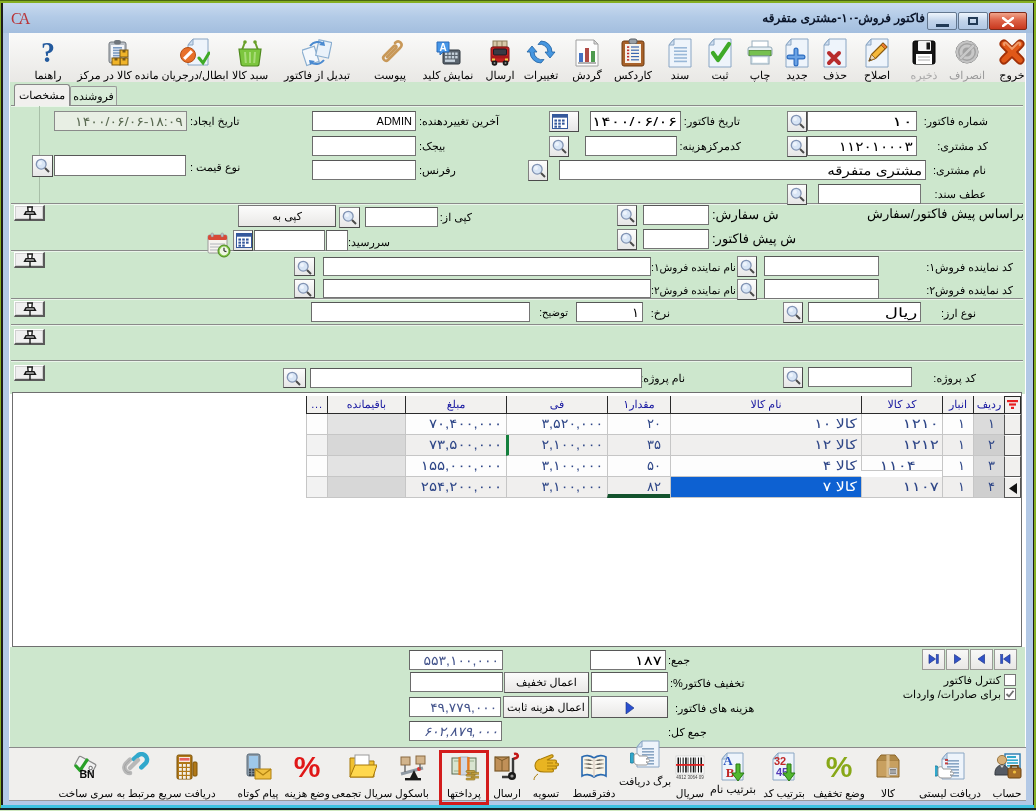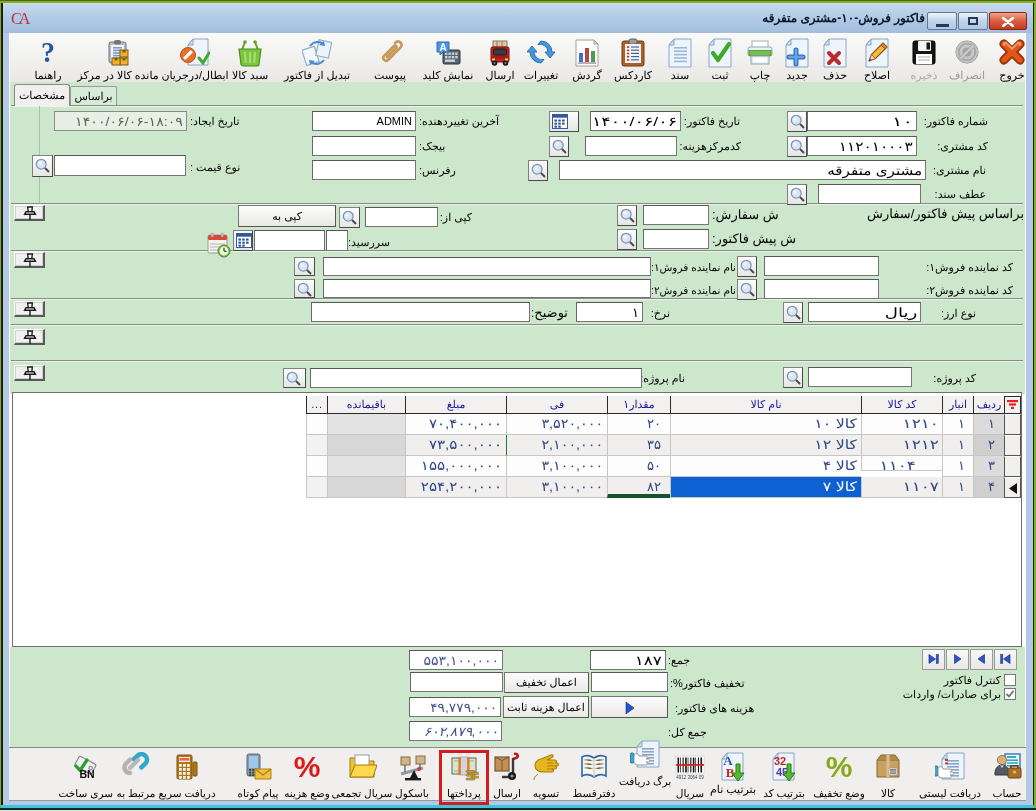--- a/index.html
+++ b/index.html
@@ -34,21 +34,21 @@
 <div class="ab" style="left:989px;top:12px;width:38px;height:18px;background:linear-gradient(#f0a58c,#dd6348 45%,#c8381e);border:1px solid #7e2a1a;border-radius:2px">
     <svg width="12" height="10" viewBox="0 0 12 10" style="position:absolute;left:12px;top:4px">
       <path d="M1 1 L11 9 M11 1 L1 9" stroke="#fff" stroke-width="2.6" stroke-linecap="round"></path>
     </svg>
   </div>
 <div class="ab" style="left:3px;top:33px;width:1030px;height:768px;background:#b3c9e6"></div>
 <div class="ab" style="left:9px;top:33px;width:1017px;height:768px;background:#fff"></div>
 <div class="ab" style="left:10px;top:33px;width:1015px;height:49px;background:linear-gradient(#fafaf9,#e9e8e5)"></div>
 <div class="ab" style="left:10px;top:82px;width:1015px;height:312px;background:#cde7cd"></div>
 <div class="ab" style="left:14px;top:84px;width:56px;height:22px;background:#f1f0ee;border:1px solid #888;border-bottom:none;border-radius:3px 3px 0 0;text-align:center;font-size:11px;line-height:20px;z-index:3">مشخصات</div>
-<div class="ab" style="left:70px;top:86px;width:47px;height:20px;background:#d8ebd8;border:1px solid #9a9a9a;border-bottom:none;border-radius:2px 2px 0 0;text-align:center;font-size:11px;line-height:18px">براساس</div>
+<div class="ab" style="left:70px;top:86px;width:47px;height:20px;background:#d8ebd8;border:1px solid #9a9a9a;border-bottom:none;border-radius:2px 2px 0 0;text-align:center;font-size:11px;line-height:18px">فروشنده</div>
 <div class="sec" style="top:105px;height:0"></div>
 <div class="sec" style="top:203px;height:0"></div>
 <div class="sec" style="top:250px;height:0"></div>
 <div class="sec" style="top:298px;height:0"></div>
 <div class="sec" style="top:324px;height:0"></div>
 <div class="sec" style="top:360px;height:0"></div>
 <div class="ab" style="left:39px;top:106px;width:1px;height:97px;background:#a8bfa8"></div>
 <div class="ab" style="left:12px;top:392px;width:1010px;height:255px;background:#fff;border:1px solid #6f6f6f"></div>
 <div class="ab" style="left:10px;top:647px;width:1015px;height:100px;background:#cde7cd"></div>
 <div class="ab" style="left:9px;top:747px;width:1017px;height:54px;background:#f0efed;border-top:1px solid #8a8a8a;border-bottom:1px solid #9a9a9a"></div>
@@ -329,21 +329,21 @@
     <div style="position:absolute;left:2px;top:2px">
       <svg width="16" height="16" viewBox="0 0 16 16">
         <circle cx="6.2" cy="6.2" r="4.9" fill="#d8e5f5" stroke="#8294b4" stroke-width="1.3"></circle>
         <circle cx="5" cy="5" r="2" fill="#eef4fc"></circle>
         <line x1="10" y1="10" x2="14" y2="14" stroke="#4a4a4a" stroke-width="2"></line>
       </svg>
     </div>
   </div>
 <div class="lbl" style="right:366px;top:306px;color:#000;font-size:11px">نرخ:</div>
 <div class="fld" style="left:576px;top:302px;width:67px;height:20px;"><span style="font-size:13px">۱</span></div>
-<div class="lbl" style="right:468px;top:306px;color:#000;font-size:13px">توضیح:</div>
+<div class="lbl" style="right:468px;top:306px;color:#000;font-size:10px">توضیح:</div>
 <div class="fld" style="left:311px;top:302px;width:219px;height:20px;"></div>
 <div class="lbl" style="right:60px;top:371px;color:#000;font-size:11px">کد پروژه:</div>
 <div class="fld" style="left:808px;top:367px;width:104px;height:20px;"></div>
 <div class="mag" style="left:783px;top:367px;width:20px;height:21px">
     <div style="position:absolute;left:2px;top:2px">
       <svg width="16" height="16" viewBox="0 0 16 16">
         <circle cx="6.2" cy="6.2" r="4.9" fill="#d8e5f5" stroke="#8294b4" stroke-width="1.3"></circle>
         <circle cx="5" cy="5" r="2" fill="#eef4fc"></circle>
         <line x1="10" y1="10" x2="14" y2="14" stroke="#4a4a4a" stroke-width="2"></line>
       </svg>
@@ -386,21 +386,21 @@
 <div class="ab" style="left:506px;top:414px;width:101px;height:21px;background:#fdfdfd;border-left:1px solid #c6c6c6;border-bottom:1px solid #c6c6c6;color:#2e4687;direction:rtl;text-align:right;padding:2px 4px 0 2px;font-size:13px"><span style="display:inline-block;transform:scaleX(1.1);transform-origin:100% 50%;">۳,۵۲۰,۰۰۰</span></div>
 <div class="ab" style="left:405px;top:414px;width:101px;height:21px;background:#fdfdfd;border-left:1px solid #c6c6c6;border-bottom:1px solid #c6c6c6;color:#2e4687;direction:rtl;text-align:right;padding:2px 4px 0 2px;font-size:13px"><span style="display:inline-block;transform:scaleX(1.16);transform-origin:100% 50%;">۷۰,۴۰۰,۰۰۰</span></div>
 <div class="ab" style="left:327px;top:414px;width:78px;height:21px;background:#e3e3e3;border-left:1px solid #c6c6c6;border-bottom:1px solid #c6c6c6;color:#2e4687;direction:rtl;text-align:right;padding:2px 5px 0 2px;font-size:13px"></div>
 <div class="ab" style="left:306px;top:414px;width:21px;height:21px;background:#fdfdfd;border-left:1px solid #c6c6c6;border-bottom:1px solid #c6c6c6"></div>
 <div class="ab" style="left:1004px;top:435px;width:17px;height:21px;background:#f1f0ee;border:1px solid #555;border-top:1px solid #fff"></div>
 <div class="ab" style="left:973px;top:435px;width:31px;height:21px;background:#cfcfcf;border-left:1px solid #c6c6c6;border-bottom:1px solid #c6c6c6;color:#2e4687;direction:rtl;text-align:right;padding:2px 9px 0 2px;font-size:13px">۲</div>
 <div class="ab" style="left:942px;top:435px;width:31px;height:21px;background:#f0efee;border-left:1px solid #c6c6c6;border-bottom:1px solid #c6c6c6;color:#2e4687;direction:rtl;text-align:right;padding:2px 8px 0 2px;font-size:13px">۱</div>
 <div class="ab" style="left:861px;top:435px;width:81px;height:21px;background:#f0efee;border-left:1px solid #c6c6c6;border-bottom:1px solid #c6c6c6;color:#2e4687;direction:rtl;text-align:right;padding:2px 3px 0 2px;font-size:13px"><span style="display:inline-block;transform:scaleX(1.3);transform-origin:100% 50%;">۱۲۱۲</span></div>
 <div class="ab" style="left:670px;top:435px;width:191px;height:21px;background:#f0efee;border-left:1px solid #c6c6c6;border-bottom:1px solid #c6c6c6;color:#2e4687;direction:rtl;text-align:right;padding:2px 4px 0 2px;font-size:13px"><span style="display:inline-block;transform:scaleX(1.22);transform-origin:100% 50%;">کالا ۱۲</span></div>
 <div class="ab" style="left:607px;top:435px;width:63px;height:21px;background:#f0efee;border-left:1px solid #c6c6c6;border-bottom:1px solid #c6c6c6;color:#2e4687;direction:rtl;text-align:right;padding:2px 9px 0 2px;font-size:13px">۳۵</div>
-<div class="ab" style="left:506px;top:435px;width:101px;height:21px;background:#f0efee;border-left:1px solid #15803d;border-bottom:1px solid #c6c6c6;color:#2e4687;direction:rtl;text-align:right;padding:2px 4px 0 2px;font-size:13px"><span style="display:inline-block;transform:scaleX(1.1);transform-origin:100% 50%;">۲,۱۰۰,۰۰۰</span></div>
+<div class="ab" style="left:506px;top:435px;width:101px;height:21px;background:#f0efee;border-left:3px solid #15803d;border-bottom:1px solid #c6c6c6;color:#2e4687;direction:rtl;text-align:right;padding:2px 4px 0 2px;font-size:13px"><span style="display:inline-block;transform:scaleX(1.1);transform-origin:100% 50%;">۲,۱۰۰,۰۰۰</span></div>
 <div class="ab" style="left:405px;top:435px;width:101px;height:21px;background:#f0efee;border-left:1px solid #c6c6c6;border-bottom:1px solid #c6c6c6;color:#2e4687;direction:rtl;text-align:right;padding:2px 4px 0 2px;font-size:13px"><span style="display:inline-block;transform:scaleX(1.16);transform-origin:100% 50%;">۷۳,۵۰۰,۰۰۰</span></div>
 <div class="ab" style="left:327px;top:435px;width:78px;height:21px;background:#d7d7d7;border-left:1px solid #c6c6c6;border-bottom:1px solid #c6c6c6;color:#2e4687;direction:rtl;text-align:right;padding:2px 5px 0 2px;font-size:13px"></div>
 <div class="ab" style="left:306px;top:435px;width:21px;height:21px;background:#f2f2f2;border-left:1px solid #c6c6c6;border-bottom:1px solid #c6c6c6"></div>
 <div class="ab" style="left:1004px;top:456px;width:17px;height:21px;background:#f1f0ee;border:1px solid #555;border-top:1px solid #fff"></div>
 <div class="ab" style="left:973px;top:456px;width:31px;height:21px;background:#dbdbdb;border-left:1px solid #c6c6c6;border-bottom:1px solid #c6c6c6;color:#2e4687;direction:rtl;text-align:right;padding:2px 9px 0 2px;font-size:13px">۳</div>
 <div class="ab" style="left:942px;top:456px;width:31px;height:21px;background:#fdfdfd;border-left:1px solid #c6c6c6;border-bottom:1px solid #c6c6c6;color:#2e4687;direction:rtl;text-align:right;padding:2px 8px 0 2px;font-size:13px">۱</div>
 <div class="ab" style="left:861px;top:456px;width:81px;height:15px;background:#fdfdfd;border-left:1px solid #c6c6c6;border-bottom:1px solid #c6c6c6;color:#2e4687;direction:rtl;text-align:center;padding:2px 3px 0 2px;font-size:13px"><span style="display:inline-block;transform:scaleX(1.3);transform-origin:100% 50%;">۱۱۰۴</span></div>
 <div class="ab" style="left:670px;top:456px;width:191px;height:21px;background:#fdfdfd;border-left:1px solid #c6c6c6;border-bottom:1px solid #c6c6c6;color:#2e4687;direction:rtl;text-align:right;padding:2px 4px 0 2px;font-size:13px"><span style="display:inline-block;transform:scaleX(1.22);transform-origin:100% 50%;">کالا ۴</span></div>
 <div class="ab" style="left:607px;top:456px;width:63px;height:21px;background:#fdfdfd;border-left:1px solid #c6c6c6;border-bottom:1px solid #c6c6c6;color:#2e4687;direction:rtl;text-align:right;padding:2px 9px 0 2px;font-size:13px">۵۰</div>
 <div class="ab" style="left:506px;top:456px;width:101px;height:21px;background:#fdfdfd;border-left:1px solid #c6c6c6;border-bottom:1px solid #c6c6c6;color:#2e4687;direction:rtl;text-align:right;padding:2px 4px 0 2px;font-size:13px"><span style="display:inline-block;transform:scaleX(1.1);transform-origin:100% 50%;">۳,۱۰۰,۰۰۰</span></div>

